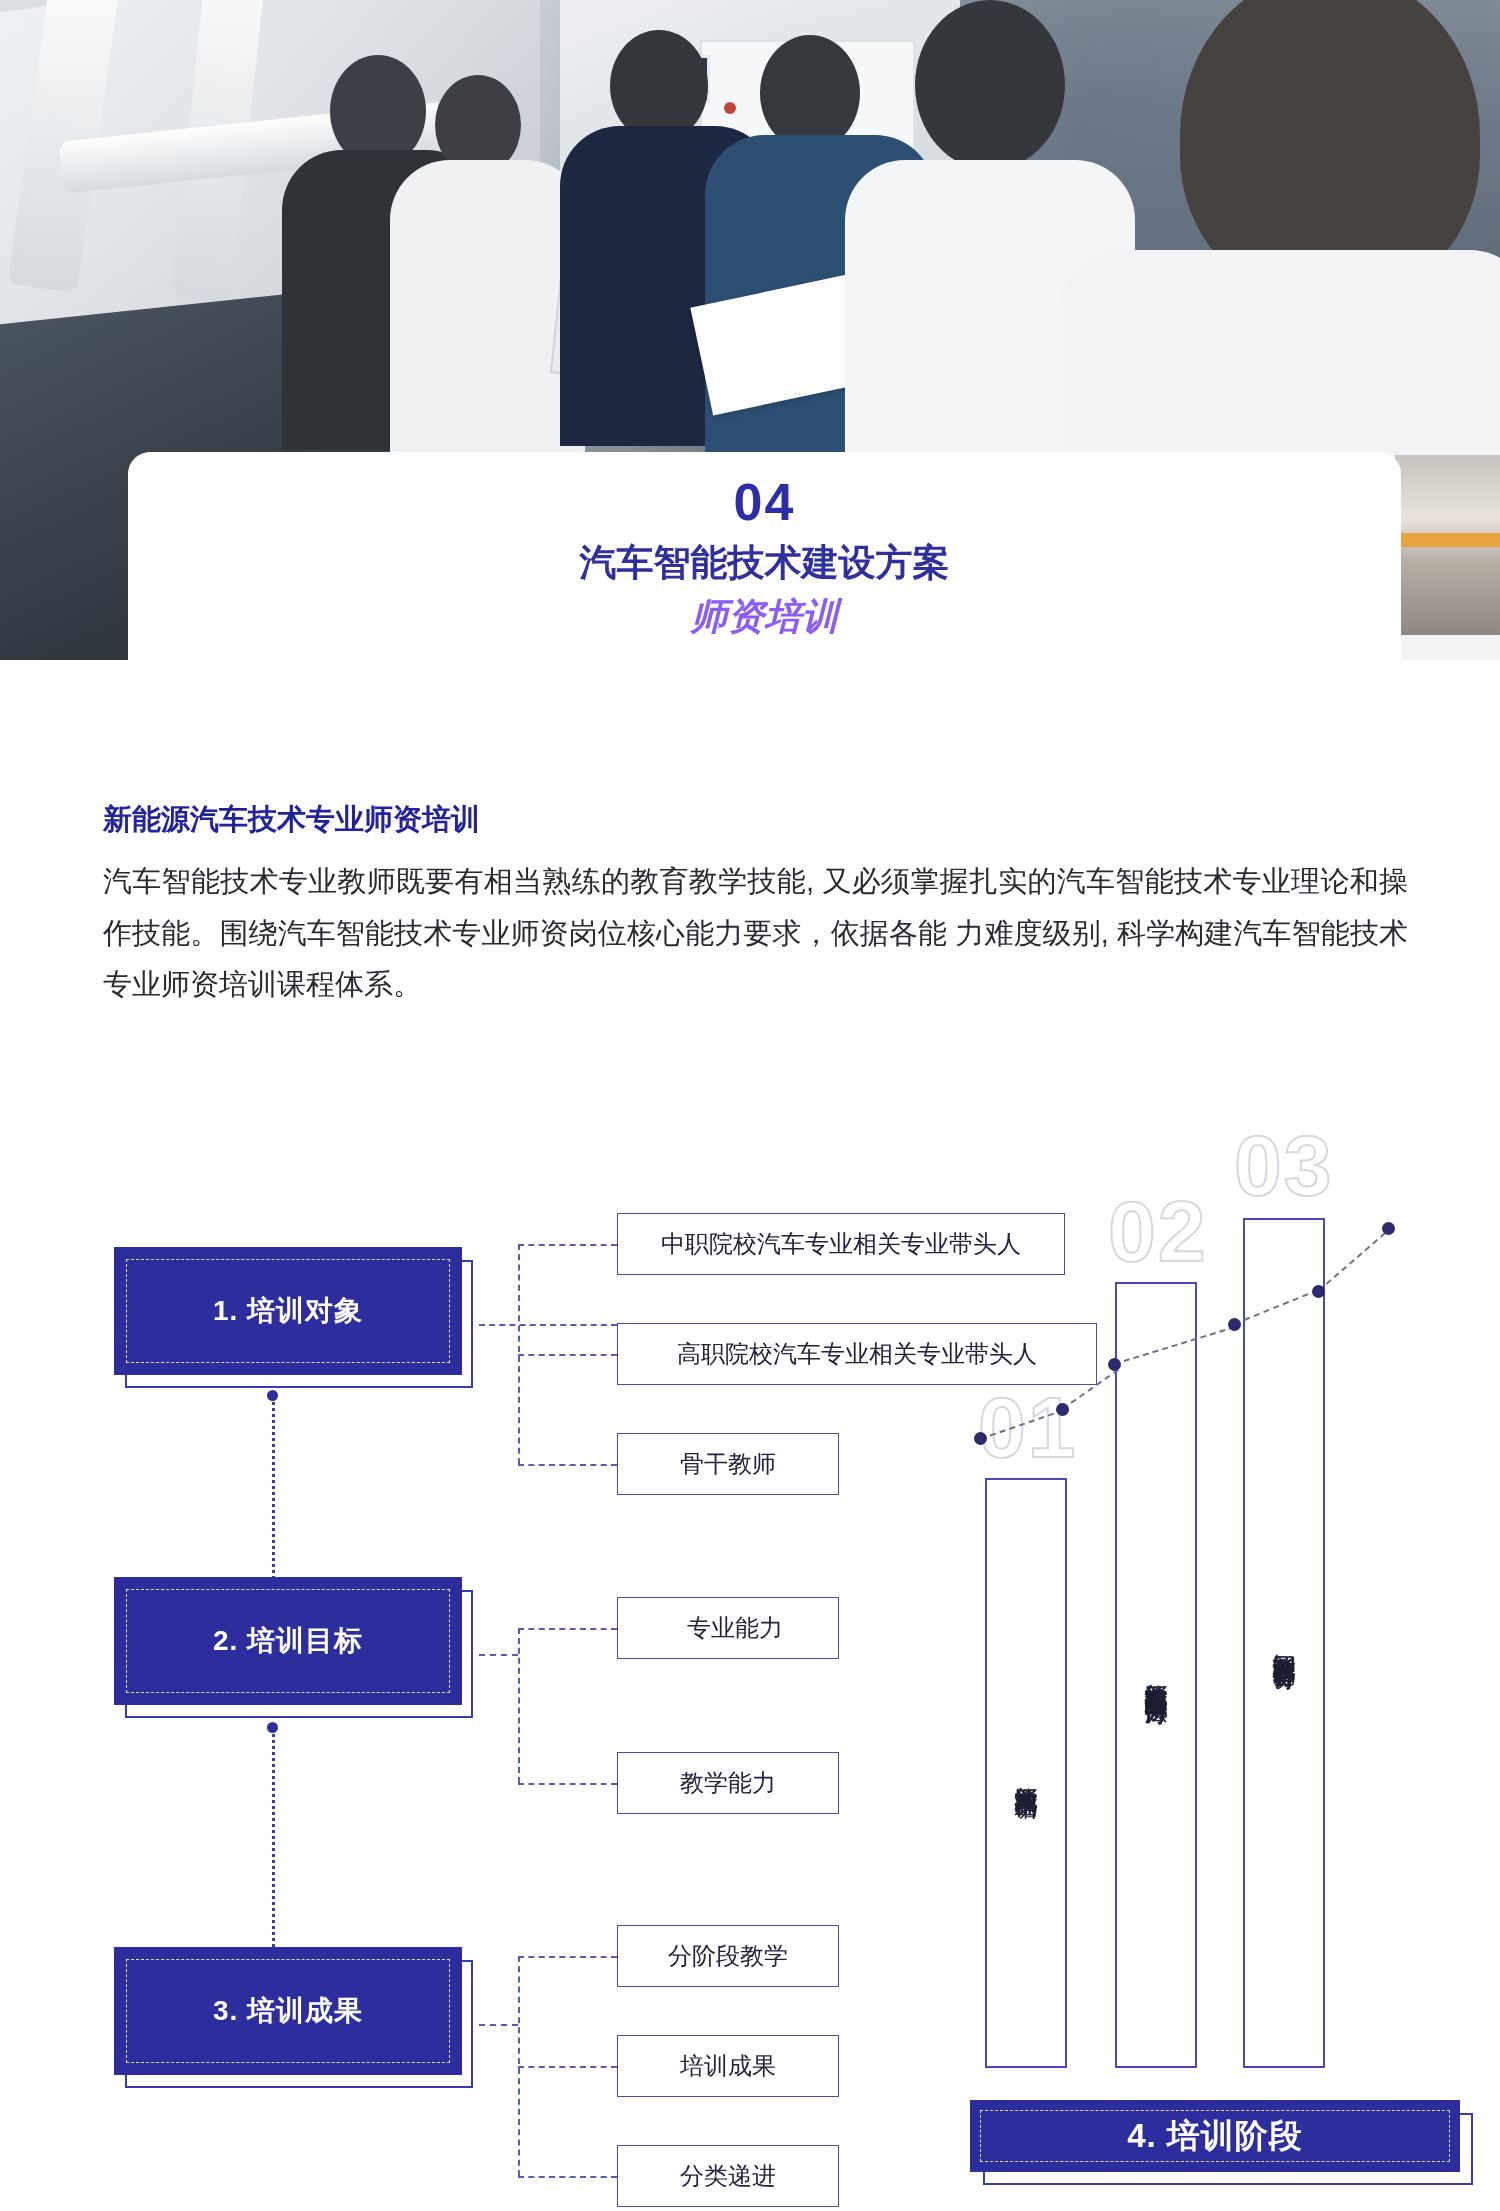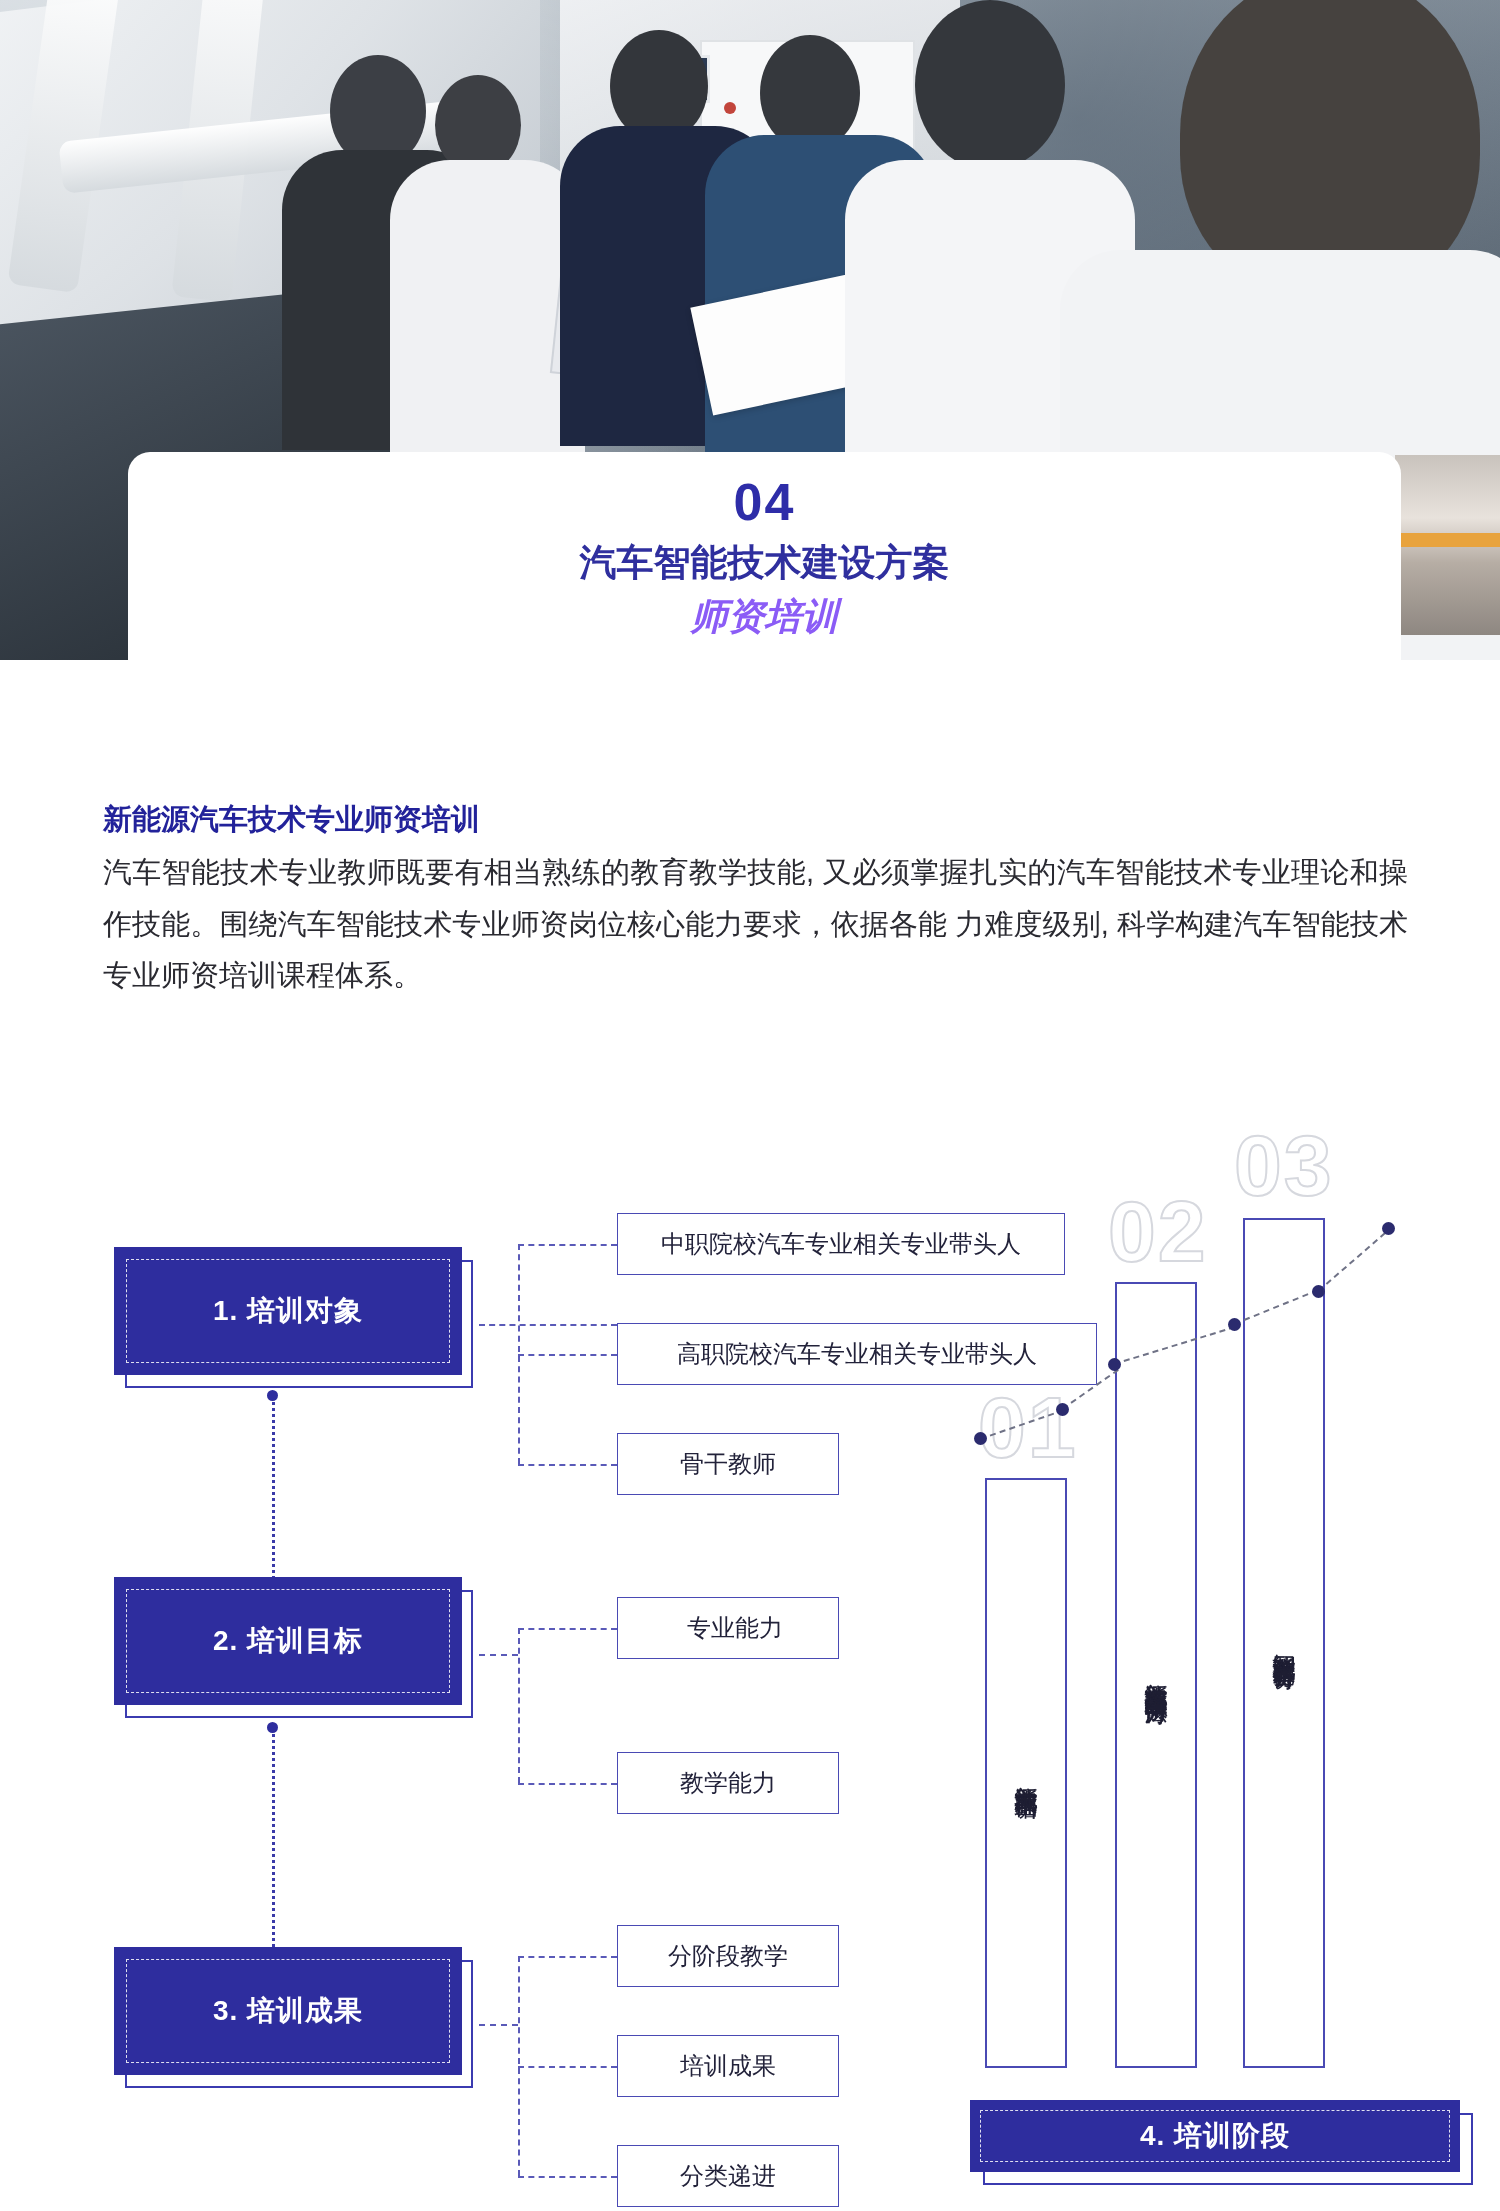--- a/index.html
+++ b/index.html
@@ -129,21 +129,21 @@
   .title-line1 {
     font-size: 37px; font-weight: bold; color: #2f2f9e; margin-top: 6px;
   }
   .title-line2 {
     font-size: 37px; font-weight: bold; color: #8b5cf6; margin-top: 4px; font-style: italic;
   }
 
   
   .body-wrap { position: absolute; left: 103px; top: 800px; width: 1305px; }
   .body-head {
-    font-size: 29px; font-weight: bold; color: #22229a; margin-bottom: 7px;
+    font-size: 29px; font-weight: bold; color: #22229a; margin-bottom: 16px;
   }
   .body-para {
     font-size: 29px; line-height: 1.78; color: #2a2a31; text-align: justify;
   }
 
   
   .diagram { position: absolute; left: 0; top: 1160px; width: 1500px; height: 1051px; }
 
   .stage-box {
     position: absolute; width: 348px; height: 128px;
@@ -236,21 +236,21 @@
   .stage4 {
     position: absolute; left: 20px; top: 940px;
     width: 490px; height: 72px;
     background: #2e2d9e;
     display: flex; align-items: center; justify-content: center;
   }
   .stage4::after{
     content:""; position:absolute; left:10px; top:10px; right:10px; bottom:10px;
     border:1px dashed rgba(255,255,255,.85);
   }
-  .stage4 span { color:#fff; font-size: 28px; font-weight: 600; position: relative; z-index: 2; letter-spacing:1px;}
+  .stage4 span { color:#fff; font-size: 33px; font-weight: 600; position: relative; z-index: 2; letter-spacing:1px;}
   .stage4-outline {
     position: absolute; left: 33px; top: 953px; width: 490px; height: 72px;
     border: 2px solid #3b3bb0;
   }
 </style>
 </head>
 <body>
 
 <div class="hero">
   <div class="hero-photo"></div>

